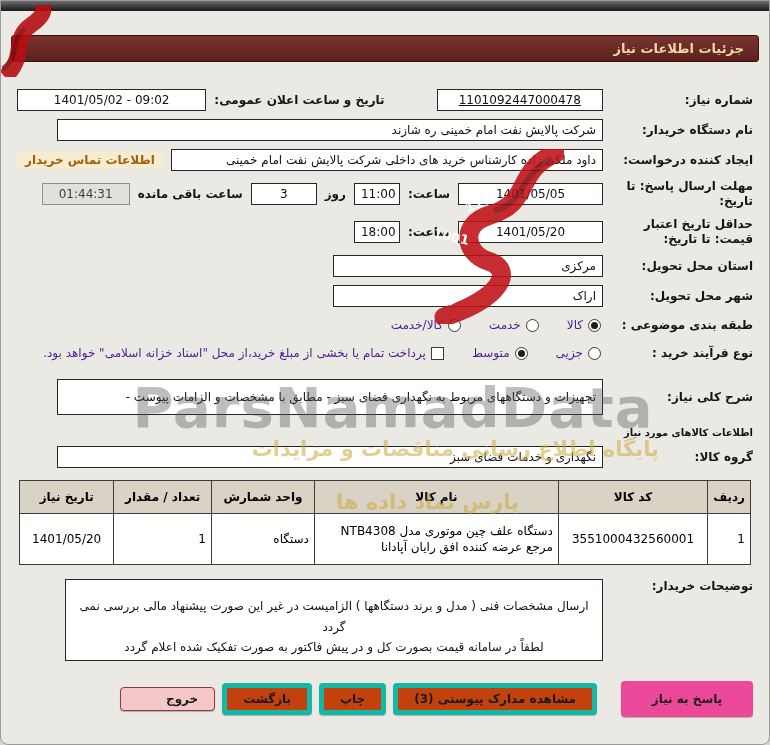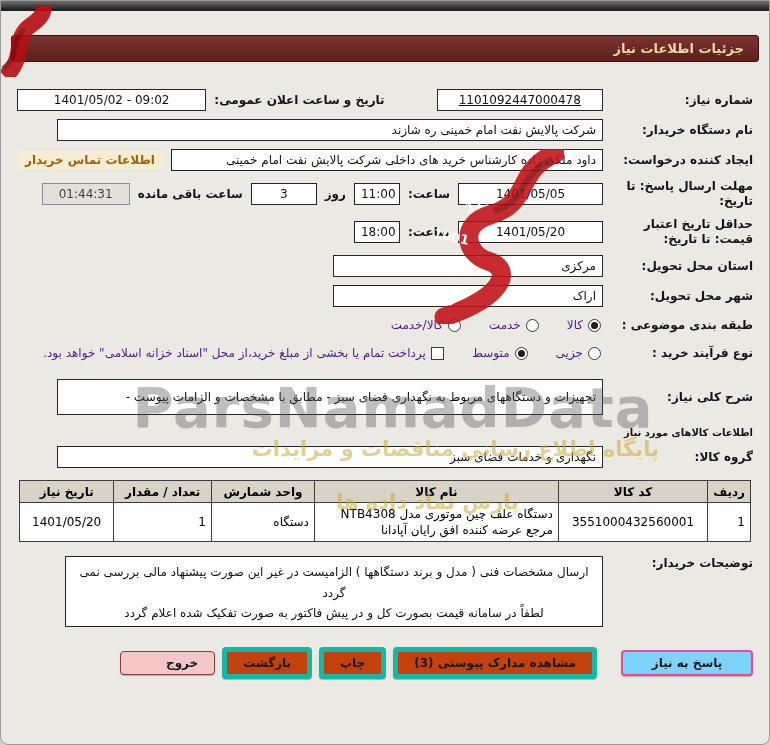--- a/index.html
+++ b/index.html
@@ -83,40 +83,40 @@
   .box.tall { min-height: 36px; line-height: 30px; }
   .section-title { font-size: 10px; font-weight: bold; color: #141414; margin: 12px 0 8px; }
   table.gtable {
     width: calc(100% - 4px);
     margin: 12px 2px 0;
     border-collapse: collapse;
     font-size: 12px;
   }
   table.gtable th, table.gtable td {
     border: 1px solid #3c3c3c;
-    padding: 3px 5px;
+    padding: 9px 5px;
     vertical-align: middle;
   }
   table.gtable th { background: #d8d3c5; font-weight: bold; height: 22px; }
   table.gtable td { background: #ffffff; height: 38px; }
   td.name-cell { width: 252px; line-height: 1.35; }
   .notes-row { margin-top: 14px; align-items: flex-start; }
   .box.notes {
     flex: 1; margin-left: 48px;
     min-height: 58px; white-space: normal;
-    text-align: center; line-height: 1.7; padding-top: 5px;
+    text-align: center; line-height: 1.7; padding-top: 16px;
   }
   .btn-row { display: flex; align-items: center; margin-top: 20px; }
   .btn-row > * + * { margin-right: 7px; }
   .btn {
     font-family: inherit; font-size: 12px; font-weight: bold; color: #1a1a1a;
     padding: 4px 16px; border-radius: 4px; cursor: pointer;
     box-shadow: 0 1px 1px rgba(0,0,0,0.25);
   }
-  .btn.respond { background: #7dd3fc; border: 2px solid #ec4899; min-width: 132px; text-align: center; }
+  .btn.respond { background: #ec4899; border: 7px solid #ec4899; min-width: 132px; text-align: center; }
   .btn.blue { background: #c2410c; border: 5px solid #14b8a6; }
   .btn.pink { background: #f5c7c9; border: 1px solid #8c3a3e; padding-left: 45px; }
   .spacer { flex: 1; }
   .endpad { width: 96px; flex-shrink: 0; }
   
   .overlay { position: absolute; top: 0; left: 0; right: 0; bottom: 0; z-index: 5; pointer-events: none; }
   .corner-ribbon { position: absolute; top: 4px; left: 0; opacity: 0.9; }
   .big-ribbon { position: absolute; top: 148px; right: 205px; opacity: 0.88; }
   .pars-wm {
     position: absolute; top: 374px; left: 16px; right: 0;

